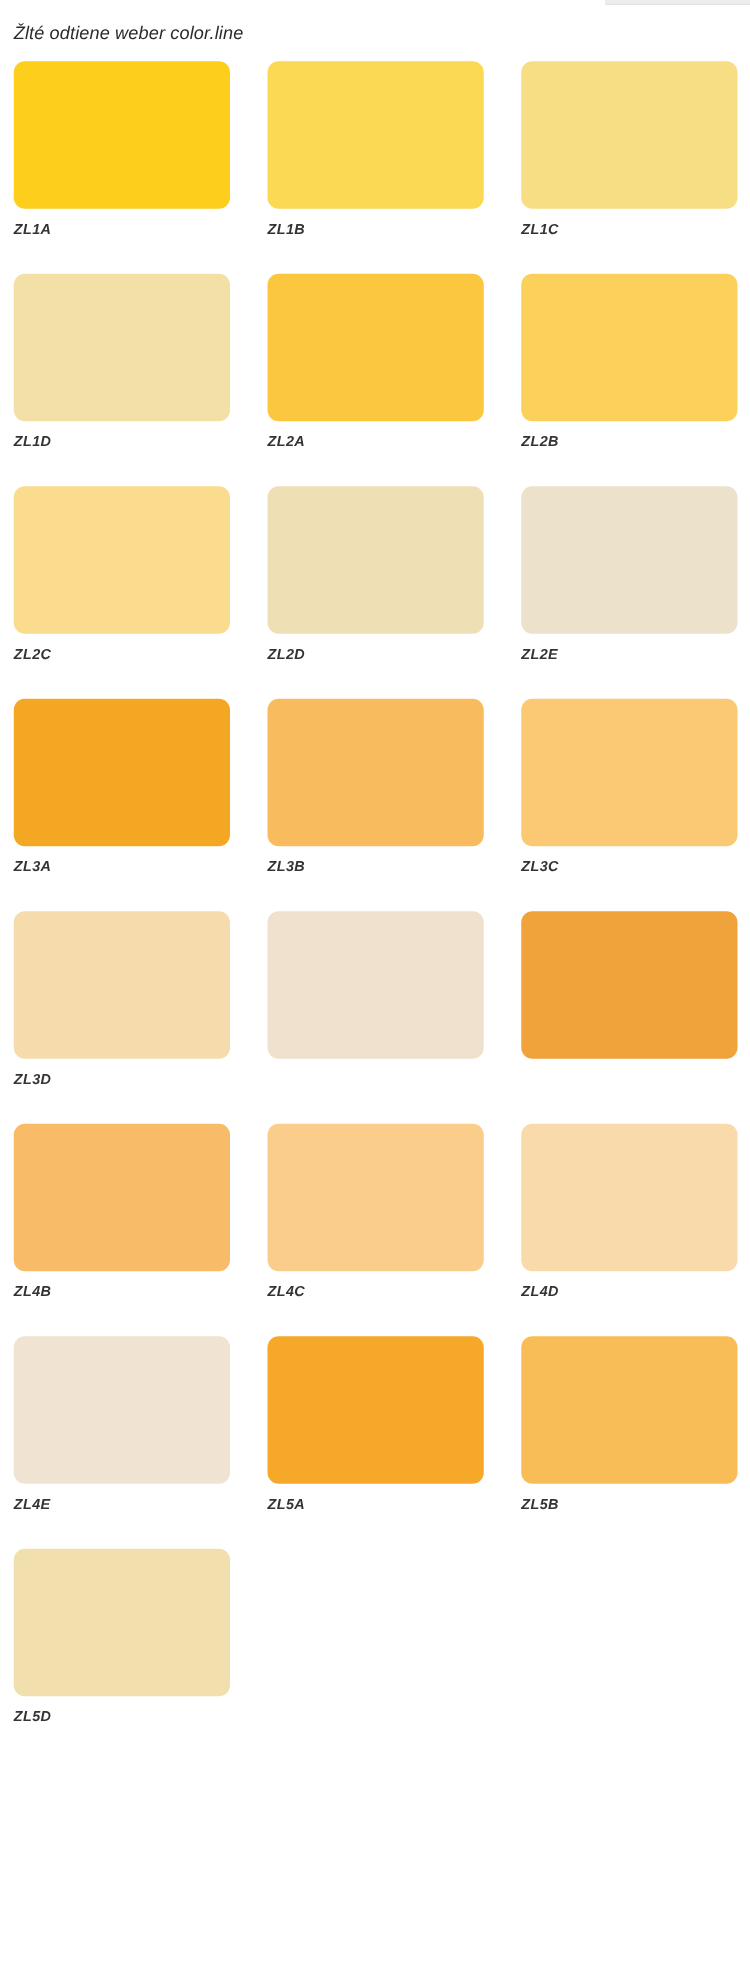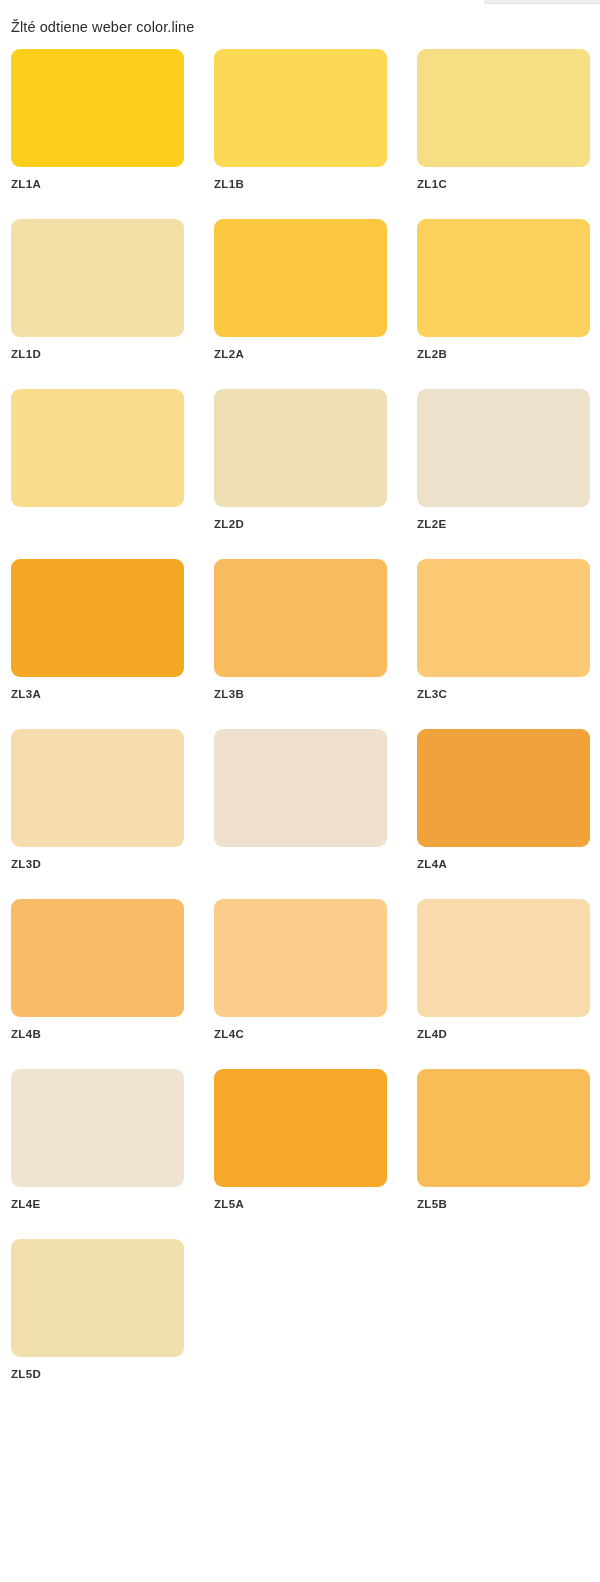--- a/index.html
+++ b/index.html
@@ -25,20 +25,21 @@
     height: 4px;
     background: #ececec;
     border-bottom: 1px solid #e2e2e2;
   }
 
   .palette-pane {
     position: relative;
     width: 484px;
     padding-top: 5px;
     background: #ffffff;
+    font-style: italic;
   }
 
   .palette-title {
     margin: 0;
     padding: 13px 0 0 11px;
     font-size: 14.5px;
     font-weight: 400;
     line-height: 18px;
     color: #2b2b2b;
     letter-spacing: 0.1px;
@@ -105,20 +106,21 @@
       <div class="swatch-cell">
         <span class="swatch-chip" title="ZL2A" style="background-color: rgb(251, 199, 63);"></span>
         <span class="swatch-label">ZL2A</span>
       </div>
       <div class="swatch-cell">
         <span class="swatch-chip" title="ZL2B" style="background-color: rgb(251, 209, 92);"></span>
         <span class="swatch-label">ZL2B</span>
       </div>
       <div class="swatch-cell">
         <span class="swatch-chip" title="ZL2C" style="background-color: rgb(251, 220, 142);"></span>
+        <span class="swatch-label">ZL2C</span>
       </div>
       <div class="swatch-cell">
         <span class="swatch-chip" title="ZL2D" style="background-color: rgb(238, 223, 180);"></span>
         <span class="swatch-label">ZL2D</span>
       </div>
       <div class="swatch-cell">
         <span class="swatch-chip" title="ZL2E" style="background-color: rgb(236, 226, 203);"></span>
         <span class="swatch-label">ZL2E</span>
       </div>
       <div class="swatch-cell">
@@ -135,21 +137,20 @@
       </div>
       <div class="swatch-cell">
         <span class="swatch-chip" title="ZL3D" style="background-color: rgb(246, 220, 173);"></span>
         <span class="swatch-label">ZL3D</span>
       </div>
       <div class="swatch-cell">
         <span class="swatch-chip" title="ZL3E" style="background-color: rgb(240, 225, 206);"></span>
       </div>
       <div class="swatch-cell">
         <span class="swatch-chip" title="ZL4A" style="background-color: rgb(240, 163, 58);"></span>
-        <span class="swatch-label">ZL4A</span>
       </div>
       <div class="swatch-cell">
         <span class="swatch-chip" title="ZL4B" style="background-color: rgb(248, 188, 104);"></span>
         <span class="swatch-label">ZL4B</span>
       </div>
       <div class="swatch-cell">
         <span class="swatch-chip" title="ZL4C" style="background-color: rgb(251, 205, 139);"></span>
         <span class="swatch-label">ZL4C</span>
       </div>
       <div class="swatch-cell">

